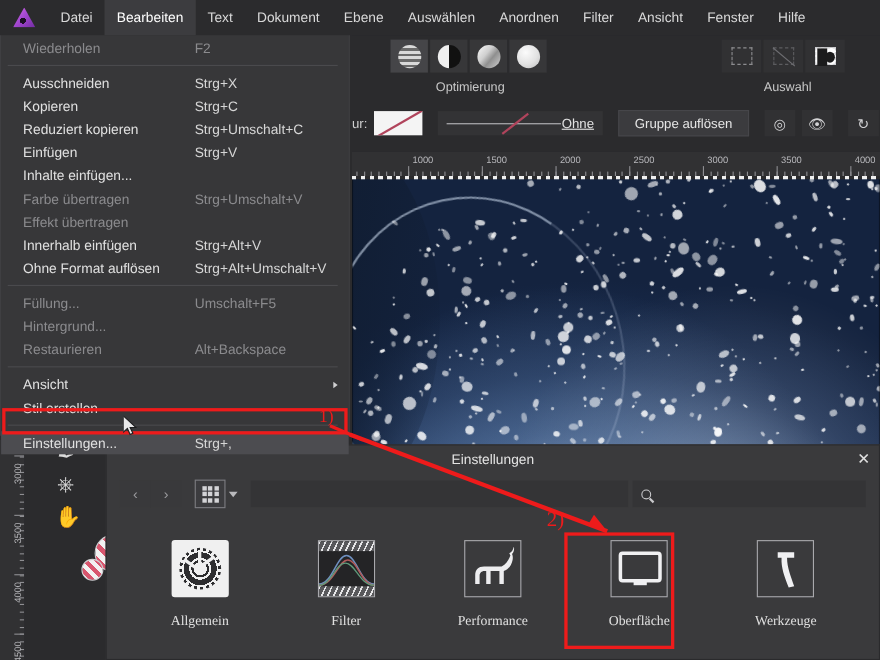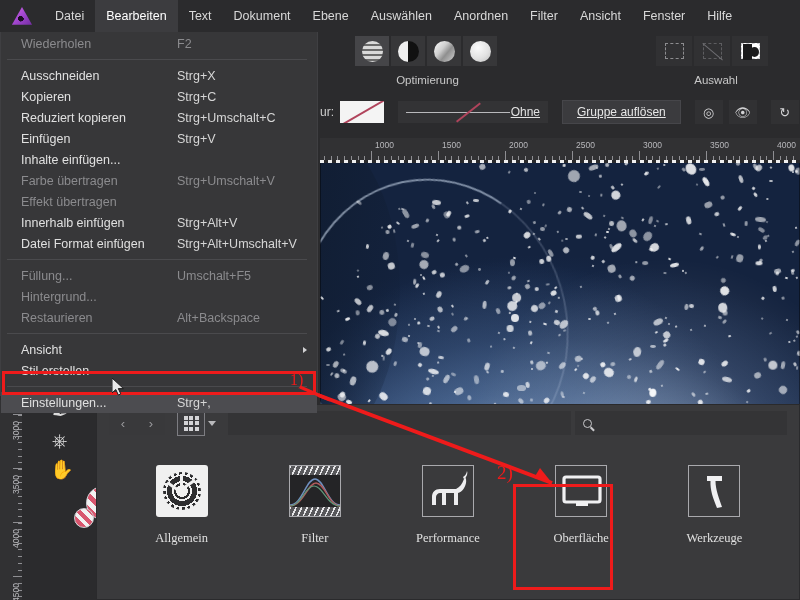--- a/index.html
+++ b/index.html
@@ -120,21 +120,21 @@
   #stroke-slash {
     position: absolute; left: 58px; top: 20px; width: 30px; height: 1.6px;
     background: #b0445c; transform: rotate(-38deg); transform-origin: 0 0;
   }
   #stroke-none {
     font-size: 12px; color: #e2e2e2; margin-right: 8px; z-index: 2; text-decoration: underline;
   }
   #group-btn {
     margin-left: 14px; height: 24px; padding: 0 14px;
     background: #3b3b3e; color: #e6e6e6; font-size: 12px;
-    display: flex; align-items: center; border: 1px solid #46464a; text-decoration: underline;
+    display: flex; align-items: center; border: 1px solid #46464a;
   }
   .icon-btn {
     width: 28px; height: 24px; background: #313133; margin-left: 6px;
     display: flex; align-items: center; justify-content: center;
     color: #d2d2d4; font-size: 13px;
   }
   .icon-btn.sep { margin-left: 14px; }
 
   
   #ruler-h {
@@ -1019,21 +1019,21 @@
         <span class="mshort">Strg+Umschalt+V</span>
       </div>
       <div class="mrow disabled">
         <span class="mlabel">Effekt übertragen</span>
       </div>
       <div class="mrow">
         <span class="mlabel">Innerhalb einfügen</span>
         <span class="mshort">Strg+Alt+V</span>
       </div>
       <div class="mrow">
-        <span class="mlabel">Datei Format einfügen</span>
+        <span class="mlabel">Ohne Format auflösen</span>
         <span class="mshort">Strg+Alt+Umschalt+V</span>
       </div>
       <div class="msep"></div>
       <div class="mrow disabled">
         <span class="mlabel">Füllung...</span>
         <span class="mshort">Umschalt+F5</span>
       </div>
       <div class="mrow disabled">
         <span class="mlabel">Hintergrund...</span>
       </div>
@@ -1050,20 +1050,24 @@
         <span class="mlabel">Stil erstellen</span>
       </div>
       <div class="msep"></div>
       <div class="mrow highlight">
         <span class="mlabel">Einstellungen...</span>
         <span class="mshort">Strg+,</span>
       </div>
     </div>
 
   <div id="dialog">
+    <div id="dlg-title">
+      <span>Einstellungen</span>
+      <span id="dlg-close">✕</span>
+    </div>
     <div id="dlg-toolbar">
       <div class="navbtn">‹</div>
       <div class="navbtn">›</div>
       <div id="grid-btn">
         <span class="grid-dots">
             <i></i>
             <i></i>
             <i></i>
             <i></i>
             <i></i>

